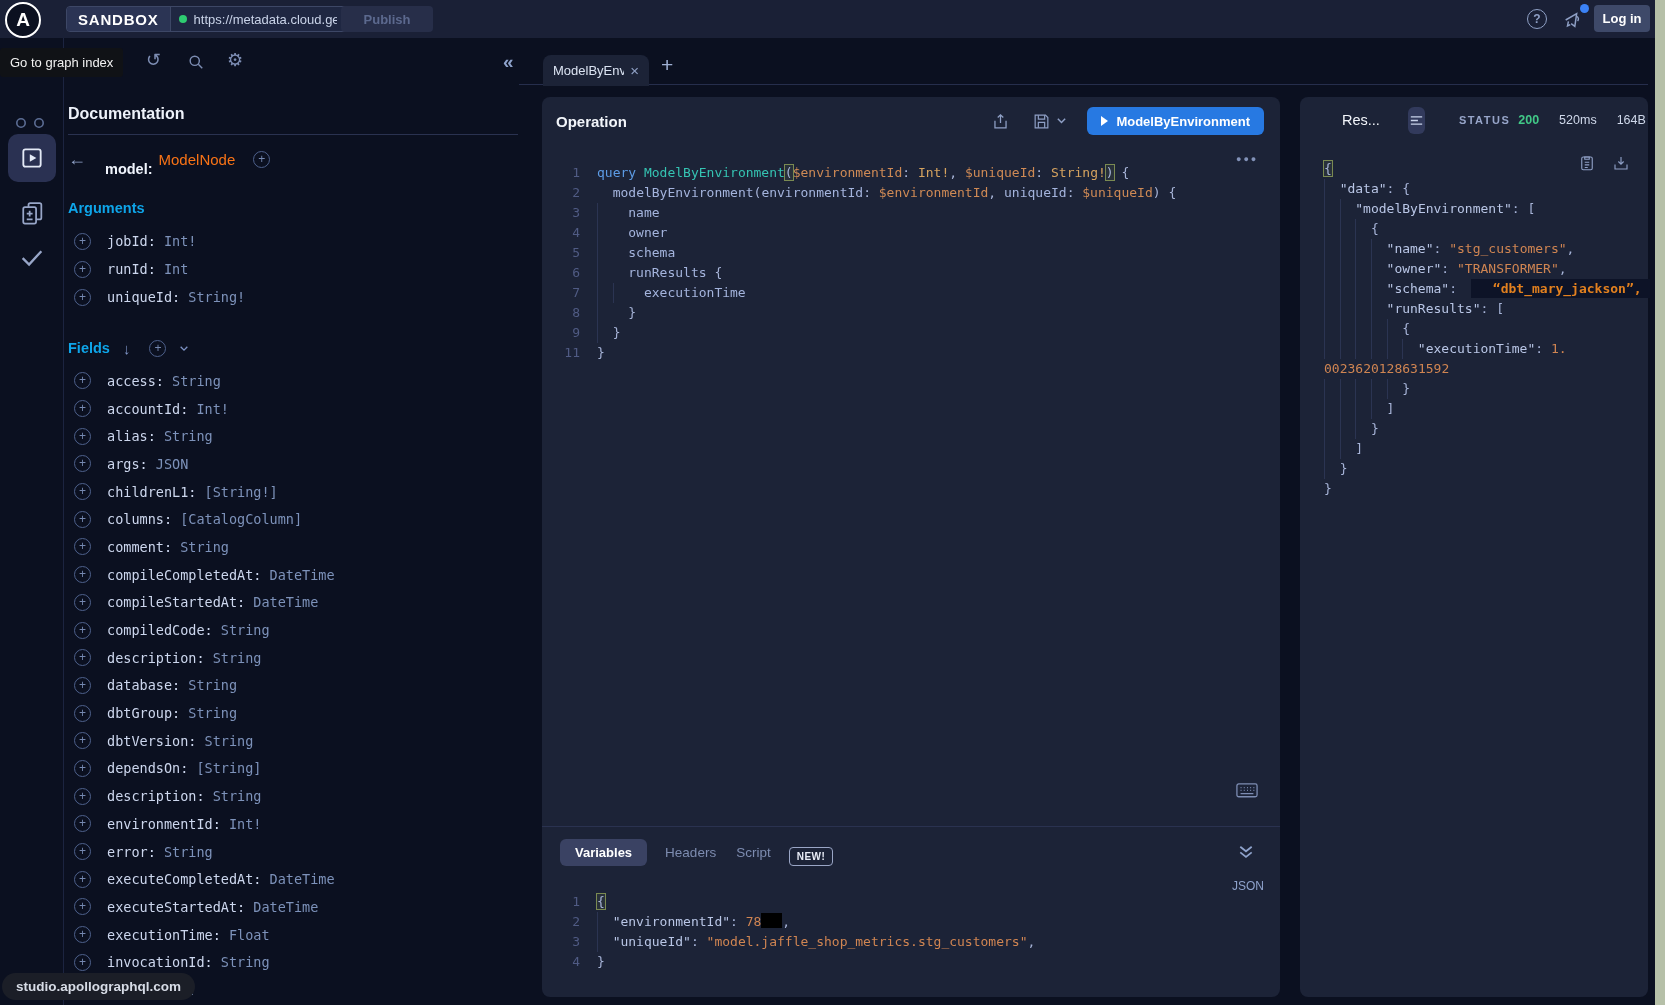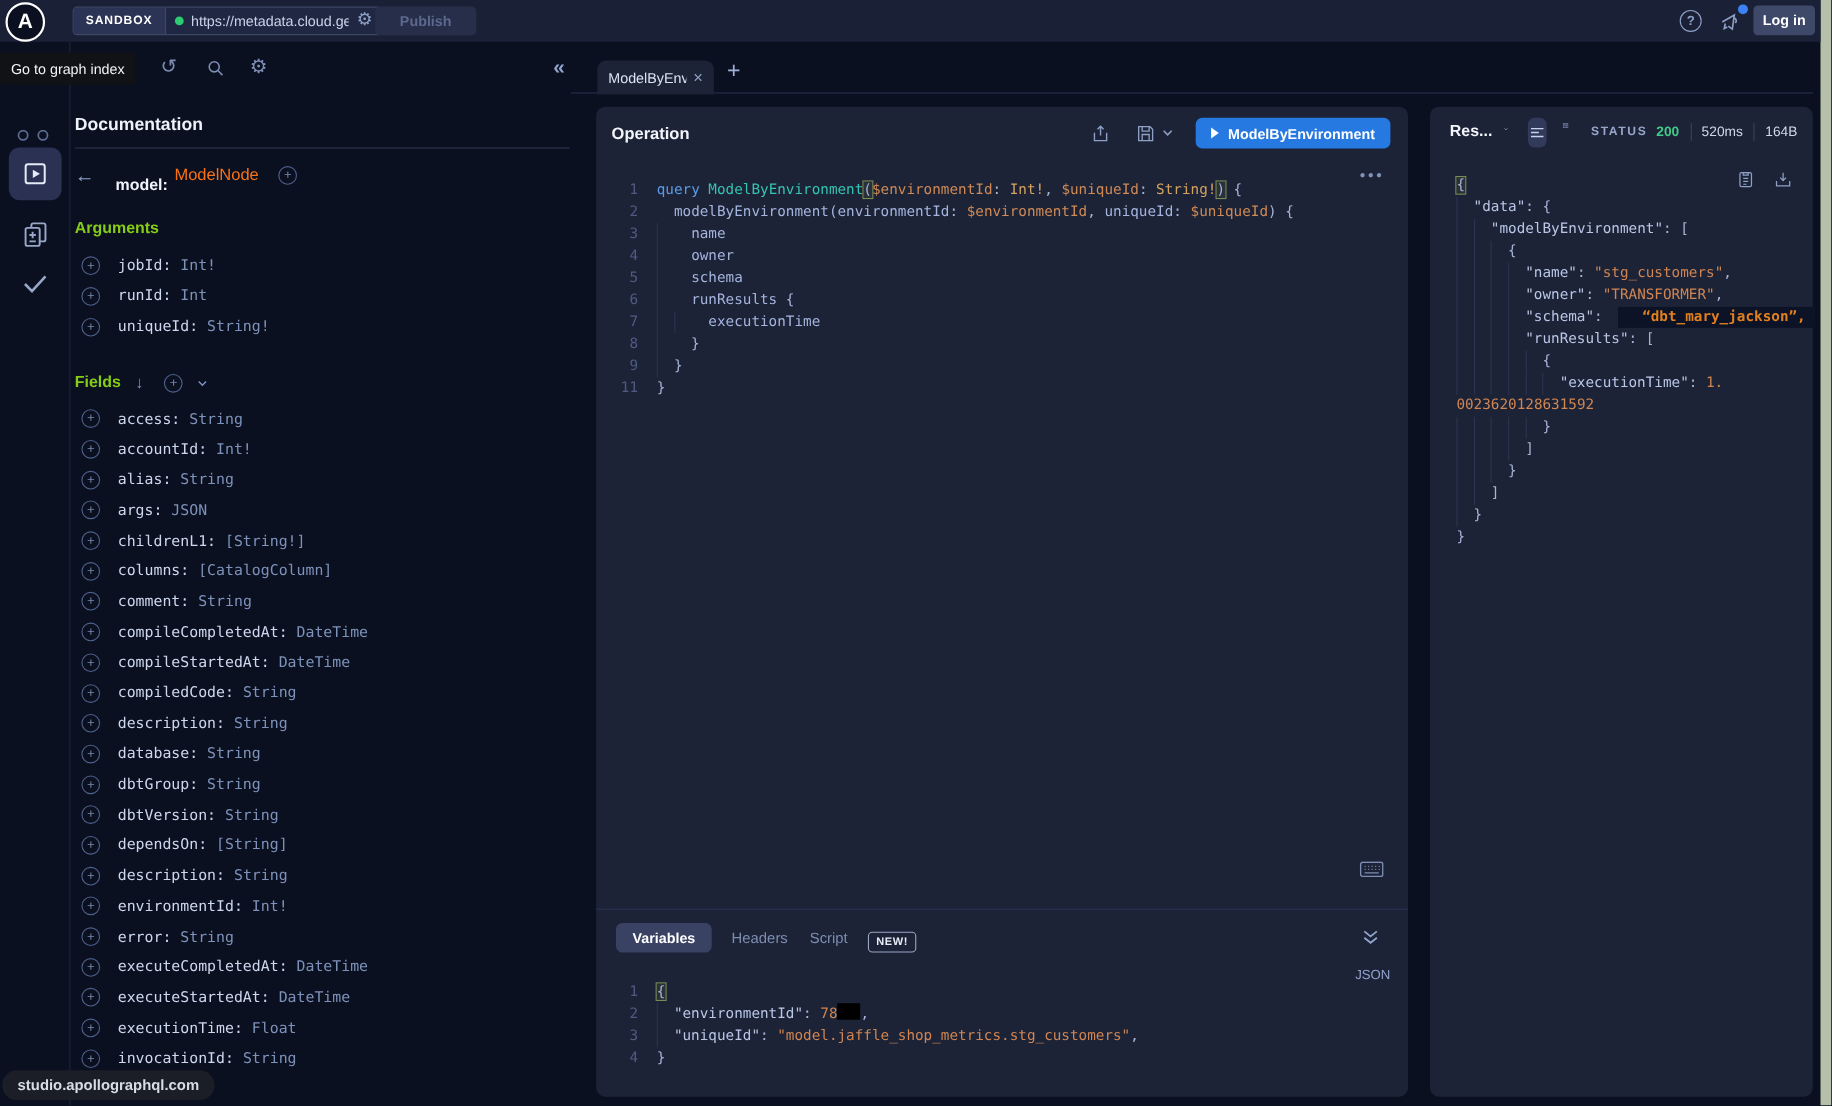--- a/index.html
+++ b/index.html
@@ -11,21 +11,21 @@
   .right-strip { position:absolute; right:0; top:0; width:10px; height:1005px; background:#b6c0a8; }
 
   
   .topbar { position:absolute; left:0; top:0; width:1655px; height:38px; background:#1a2036; }
   .logo { position:absolute; left:5px; top:2px; width:36px; height:36px; border:2.5px solid #fff;
           border-radius:50%; background:#0b1020; display:flex; align-items:center; justify-content:center;
           font-weight:bold; font-size:19px; color:#fff; z-index:30; }
   .url-group { position:absolute; left:66px; top:6px; height:26px; display:flex; align-items:stretch;
                border:1px solid #3d4766; border-radius:4px; background:#1f2742; overflow:hidden; }
   .sandbox-chip { background:#2b3454; border-right:1px solid #3d4766; display:flex; align-items:center;
-                  padding:0 11px; font-size:11px; font-weight:bold; letter-spacing:.8px; color:#fff; }
+                  padding:0 11px; font-size:15px; font-weight:bold; letter-spacing:.8px; color:#fff; }
   .url-box { display:flex; align-items:center; gap:7px; padding:0 8px; width:196px; }
   .green-dot { width:8px; height:8px; border-radius:50%; background:#2ecc71; flex:none; }
   .url-text { font-size:13px; color:#c9d3e8; white-space:nowrap; overflow:hidden; width:148px; }
   .url-gear { color:#8fa0c6; font-size:16px; line-height:1; }
   .publish-btn { position:absolute; left:341px; top:6px; width:92px; height:26px; background:#272e49;
                  border-radius:4px; color:#5c698e; font-size:13px; font-weight:bold;
                  display:flex; align-items:center; justify-content:center; }
   .help-icon { position:absolute; left:1527px; top:9px; width:20px; height:20px; border:1.5px solid #8fa0c6;
                border-radius:50%; color:#8fa0c6; font-size:12px; font-weight:bold;
                display:flex; align-items:center; justify-content:center; }
@@ -52,21 +52,21 @@
 
   
   .docs { position:absolute; left:68px; top:97px; width:452px; height:908px; overflow:hidden; }
   .docs h1 { font-size:16px; font-weight:bold; color:#eef2fa; margin-top:8px; }
   .docs-divider { margin-top:11px; height:1px; background:#2a3250; width:450px; }
   .model-row { margin-top:12px; display:flex; align-items:center; height:24px; }
   .back-arrow { color:#8fa0c6; font-size:18px; width:30px; }
   .model-label { font-size:14.5px; font-weight:bold; color:#f0f4fc; margin-left:7px;margin-top:19px; }
   .model-type { font-size:15px; color:#f97316; margin-left:6px; margin-right:12px; }
   .h2row { display:flex; align-items:center; gap:13px; margin-top:27px; height:20px; }
-  .docs h2 { font-size:14.5px; font-weight:bold; color:#84cc16; }
+  .docs h2 { font-size:14.5px; font-weight:bold; color:#0ea5e9; }
   .sort-arrow { color:#7d92c4; font-size:15px; }
   .doc-rows { margin-top:9px; }
   .doc-row { height:28px; display:flex; align-items:center; }
   #docs-fields .doc-row { height:27.7px; }
   .cplus { width:17px; height:17px; flex:none; border:1px solid #4e618c; border-radius:50%; color:#7588b0;
            font-size:12px; line-height:15px; text-align:center; margin-left:6px; }
   .fname { font-family:"DejaVu Sans Mono", monospace; font-size:13.5px; color:#cdd7ee; margin-left:16px; white-space:pre; }
   .ftype { font-family:"DejaVu Sans Mono", monospace; font-size:13.5px; color:#7d92ba; white-space:pre; }
   .chev { color:#7d92c4; }
 
@@ -120,21 +120,21 @@
                  padding:6px 15px; }
   .vtab { color:#7d8cb0; font-size:13.5px; padding:6px 2px; }
   .new-badge { border:1px solid #9aa6c6; border-radius:4px; color:#e8ecf6; font-size:10px; font-weight:bold;
                letter-spacing:.5px; padding:3px 7px; }
   .vars-collapse { position:absolute; left:696px; top:748px; width:16px; height:14px; color:#8fa3cc; }
   .vars-mode { position:absolute; left:690px; top:782px; font-size:12px; color:#8fa3cc; }
   .vars-editor { position:absolute; left:12px; top:795px; }
 
   
   .res-header { display:flex; align-items:center; height:46px; padding:0 14px 0 18px; }
-  .res-title { font-size:14.5px; font-weight:bold; color:#f2f5fa; }
+  .res-title { font-size:14.5px; font-weight:normal; color:#f2f5fa;margin-left:24px; }
   .res-chev { width:12px; height:8px; color:#b9c3dd; margin-left:10px; }
   .view-chip { margin-left:18px; width:30px; height:27px; background:#323a5c; border-radius:6px;
                display:flex; align-items:center; justify-content:center; color:#c9d3ea; }
   .grid-icon { margin-left:14px; width:19px; height:19px; color:#8fa0c6; }
   .status-label { margin-left:20px; font-size:11px; letter-spacing:1.5px; color:#97a5c9; font-weight:bold; }
   .status-code { margin-left:8px; font-size:12.5px; font-weight:bold; color:#41c987; }
   .vsep { margin-left:10px; width:1px; height:16px; background:#39425f; }
   .meta-text { margin-left:10px; font-size:12.5px; color:#cfd8ea; }
   .res-actions { position:absolute; right:18px; top:56px; display:flex; gap:16px; color:#8fa0c6; }
   .res-actions svg { width:18px; height:20px; }

